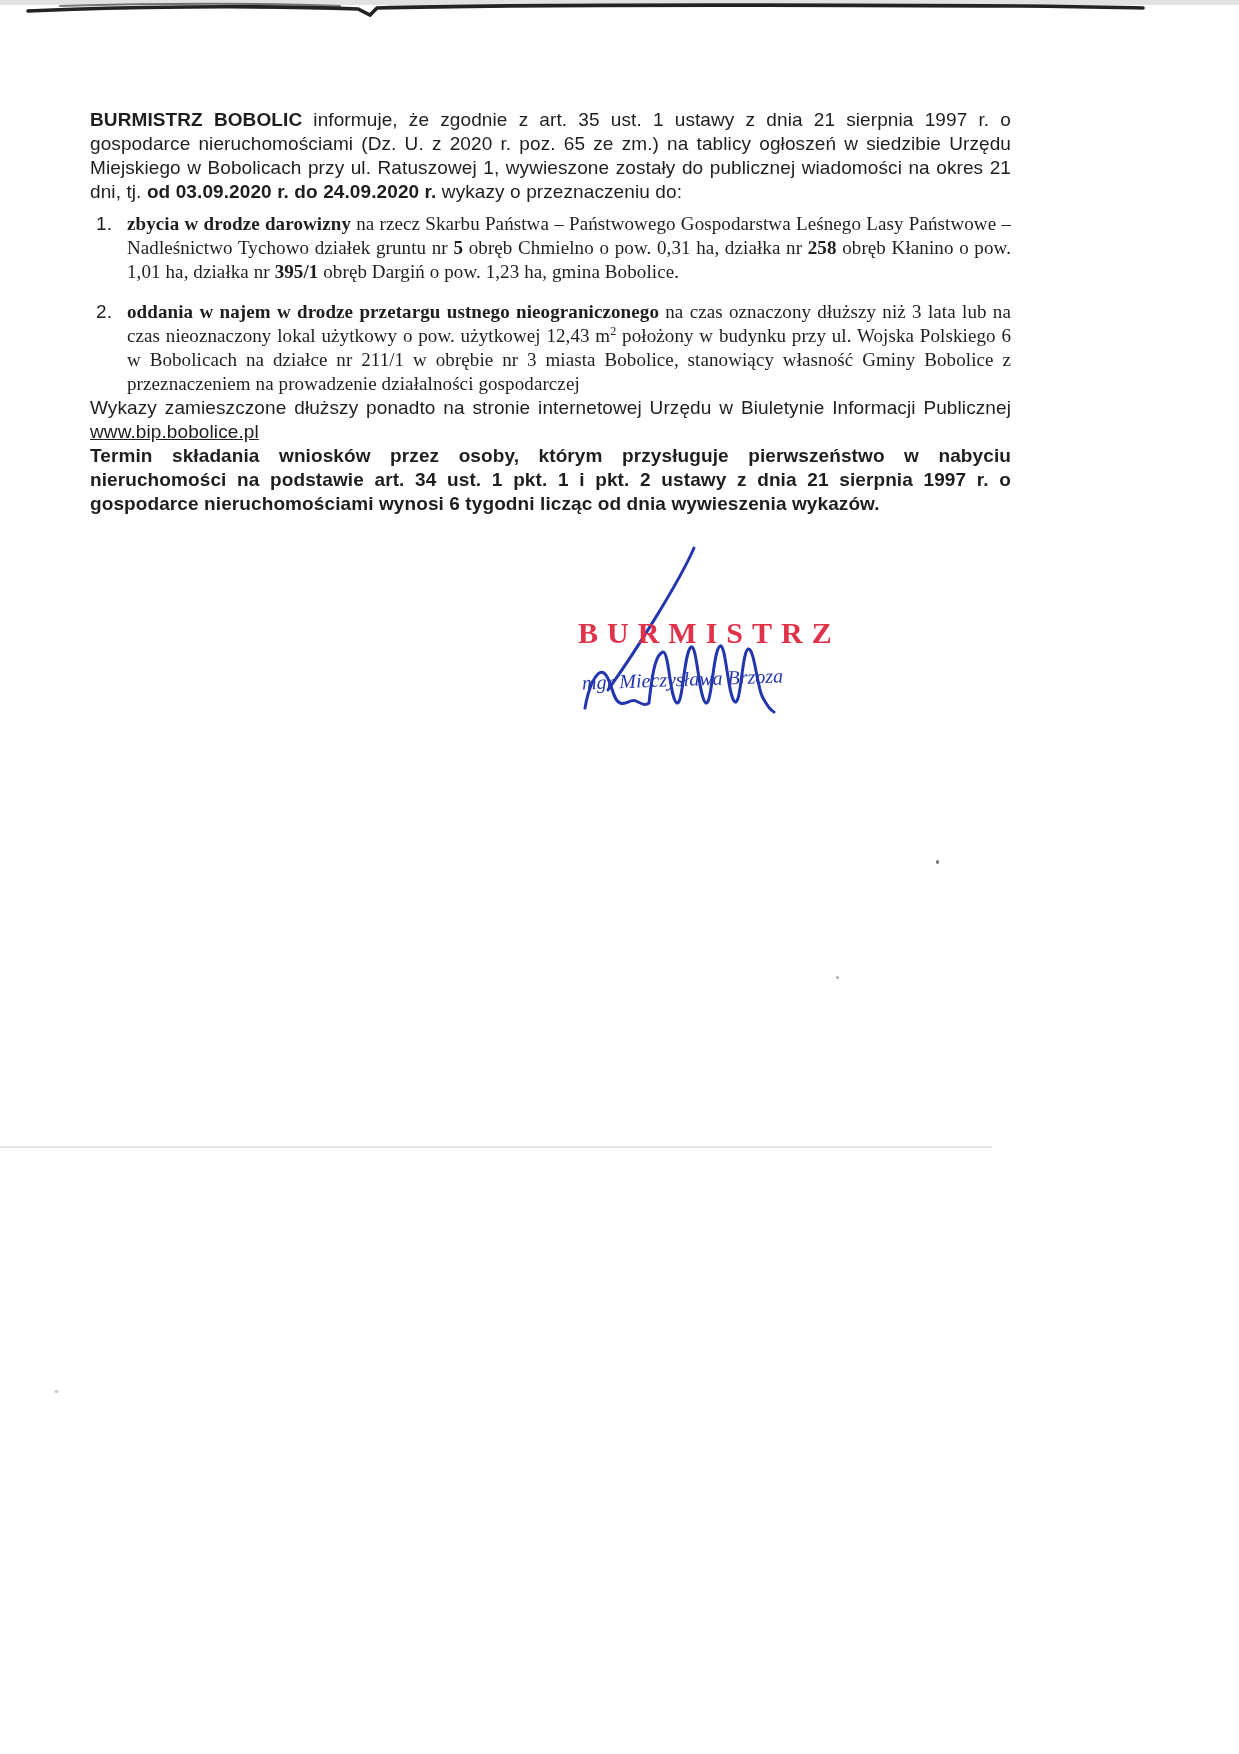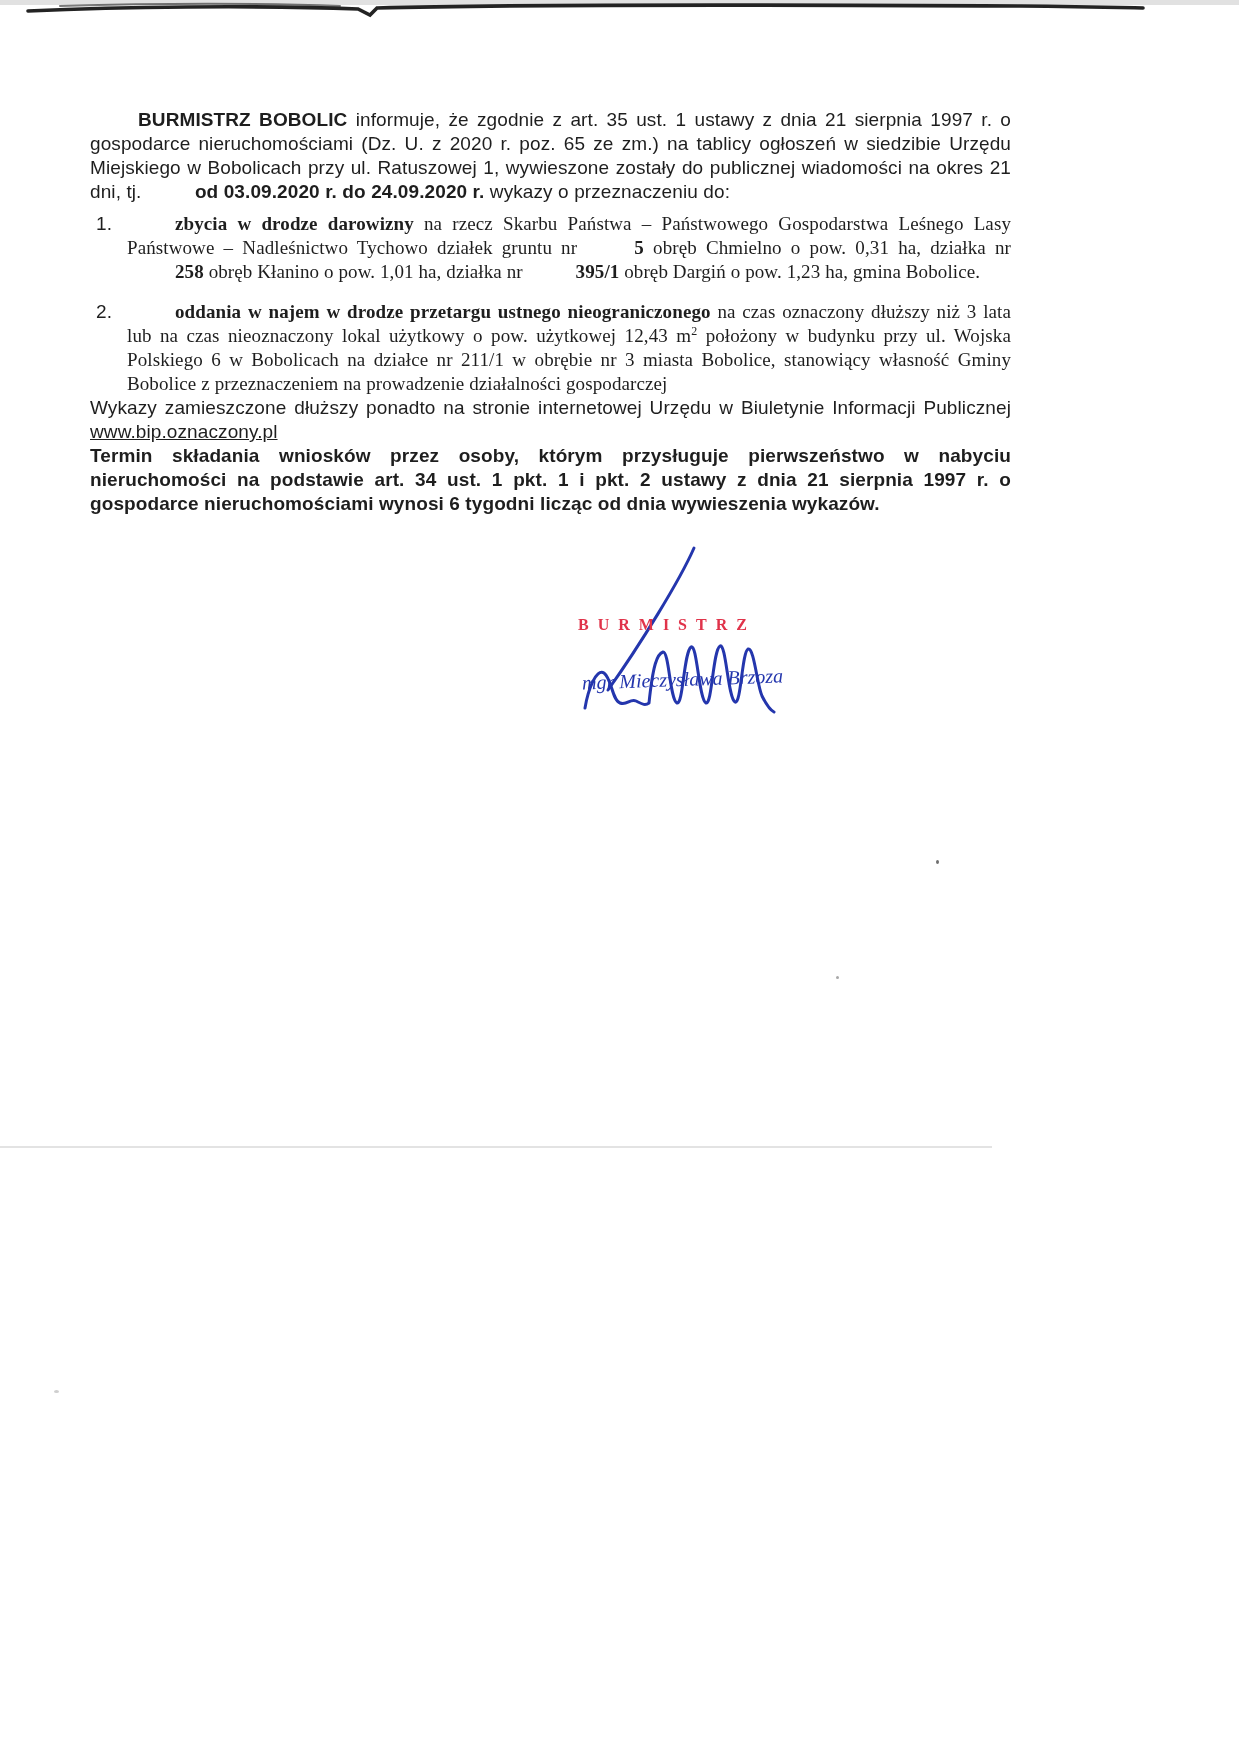--- a/index.html
+++ b/index.html
@@ -45,21 +45,21 @@
     position: absolute;
     left: 90px;
     top: 108px;
     width: 921px;
     font-size: 19px;
     line-height: 24px;
     text-align: justify;
     letter-spacing: 0.1px;
   }
   .page-text p { margin: 0; }
-  .b { font-weight: bold; margin-left: 48px; }
+  .b { font-weight: bold; }
   .list-row { display: flex; }
   .list-row.first { margin-top: 8px; }
   .list-row.second { margin-top: 16px; }
   .num {
     flex: 0 0 37px;
     box-sizing: border-box;
     padding-left: 6px;
   }
   .li-text { flex: 1; text-align: justify; font-family: Liberation Serif, serif; }
   .url {
@@ -71,21 +71,21 @@
     line-height: 0;
     vertical-align: super;
   }
 
   
   .stamp {
     position: absolute;
     left: 578px;
     top: 616px;
     font-family: "Liberation Serif", serif;
-    font-size: 16px;
+    font-size: 30px;
     font-weight: bold;
     letter-spacing: 9px;
     color: var(--stamp-color, #e0334a);
     white-space: nowrap;
   }
   .signee {
     position: absolute;
     left: 582px;
     top: 668px;
     font-family: "Liberation Serif", serif;
@@ -137,21 +137,21 @@
     <div class="list-row first">
       <span class="num">1.</span>
       <div class="li-text"><span class="b">zbycia w drodze darowizny</span><span> na rzecz Skarbu Państwa – Państwowego Gospodarstwa Leśnego Lasy Państwowe – Nadleśnictwo Tychowo działek gruntu nr </span><span class="b">5</span><span> obręb Chmielno o pow. 0,31 ha, działka nr </span><span class="b">258</span><span> obręb Kłanino o pow. 1,01 ha, działka nr </span><span class="b">395/1</span><span> obręb Dargiń o pow. 1,23 ha, gmina Bobolice.</span></div>
     </div>
 
     <div class="list-row second">
       <span class="num">2.</span>
       <div class="li-text"><span class="b">oddania w najem w drodze przetargu ustnego nieograniczonego</span><span> na czas oznaczony dłuższy niż  3 lata lub na czas nieoznaczony lokal użytkowy o pow. użytkowej 12,43 m</span><sup class="sq">2</sup><span> położony w budynku przy ul. Wojska Polskiego 6 w Bobolicach na działce nr 211/1 w obrębie nr 3 miasta Bobolice, stanowiący własność Gminy Bobolice z przeznaczeniem na prowadzenie działalności gospodarczej</span></div>
     </div>
 
-    <p><span>Wykazy zamieszczone dłuższy ponadto na stronie internetowej Urzędu w Biuletynie Informacji Publicznej </span><span class="url">www.bip.oznaczony.pl</span></p>
+    <p><span>Wykazy zamieszczone dłuższy ponadto na stronie internetowej Urzędu w Biuletynie Informacji Publicznej </span><span class="url">www.bip.bobolice.pl</span></p>
 
     <p class="b">Termin składania wniosków przez osoby, którym przysługuje pierwszeństwo w nabyciu nieruchomości na podstawie art. 34 ust. 1 pkt. 1 i pkt. 2 ustawy z dnia 21 sierpnia 1997 r. o gospodarce nieruchomościami wynosi 6 tygodni licząc od dnia wywieszenia wykazów.</p>
   </div>
 
   <svg class="scribble" viewBox="0 0 240 185" aria-hidden="true">
     <path class="ink-stroke" stroke-width="3" d="M134 8 C120 40 80 105 48 150"></path>
     <path class="ink-stroke" stroke-width="3" d="M25 168 C28 150 36 128 44 133 C52 139 52 160 60 163 C67 166 70 158 76 161 C82 164 85 166 89 163 C93 125 97 114 103 112 C109 111 110 160 117 163 C123 165 124 112 131 107 C137 103 139 160 146 163 C152 165 153 110 160 106 C166 103 168 158 175 162 C181 165 182 112 188 109 C194 107 197 145 202 156 C206 164 210 170 214 172"></path>
   </svg>
   <div class="stamp">BURMISTRZ</div>
   <div class="signee">mgr Mieczysława Brzoza</div>

